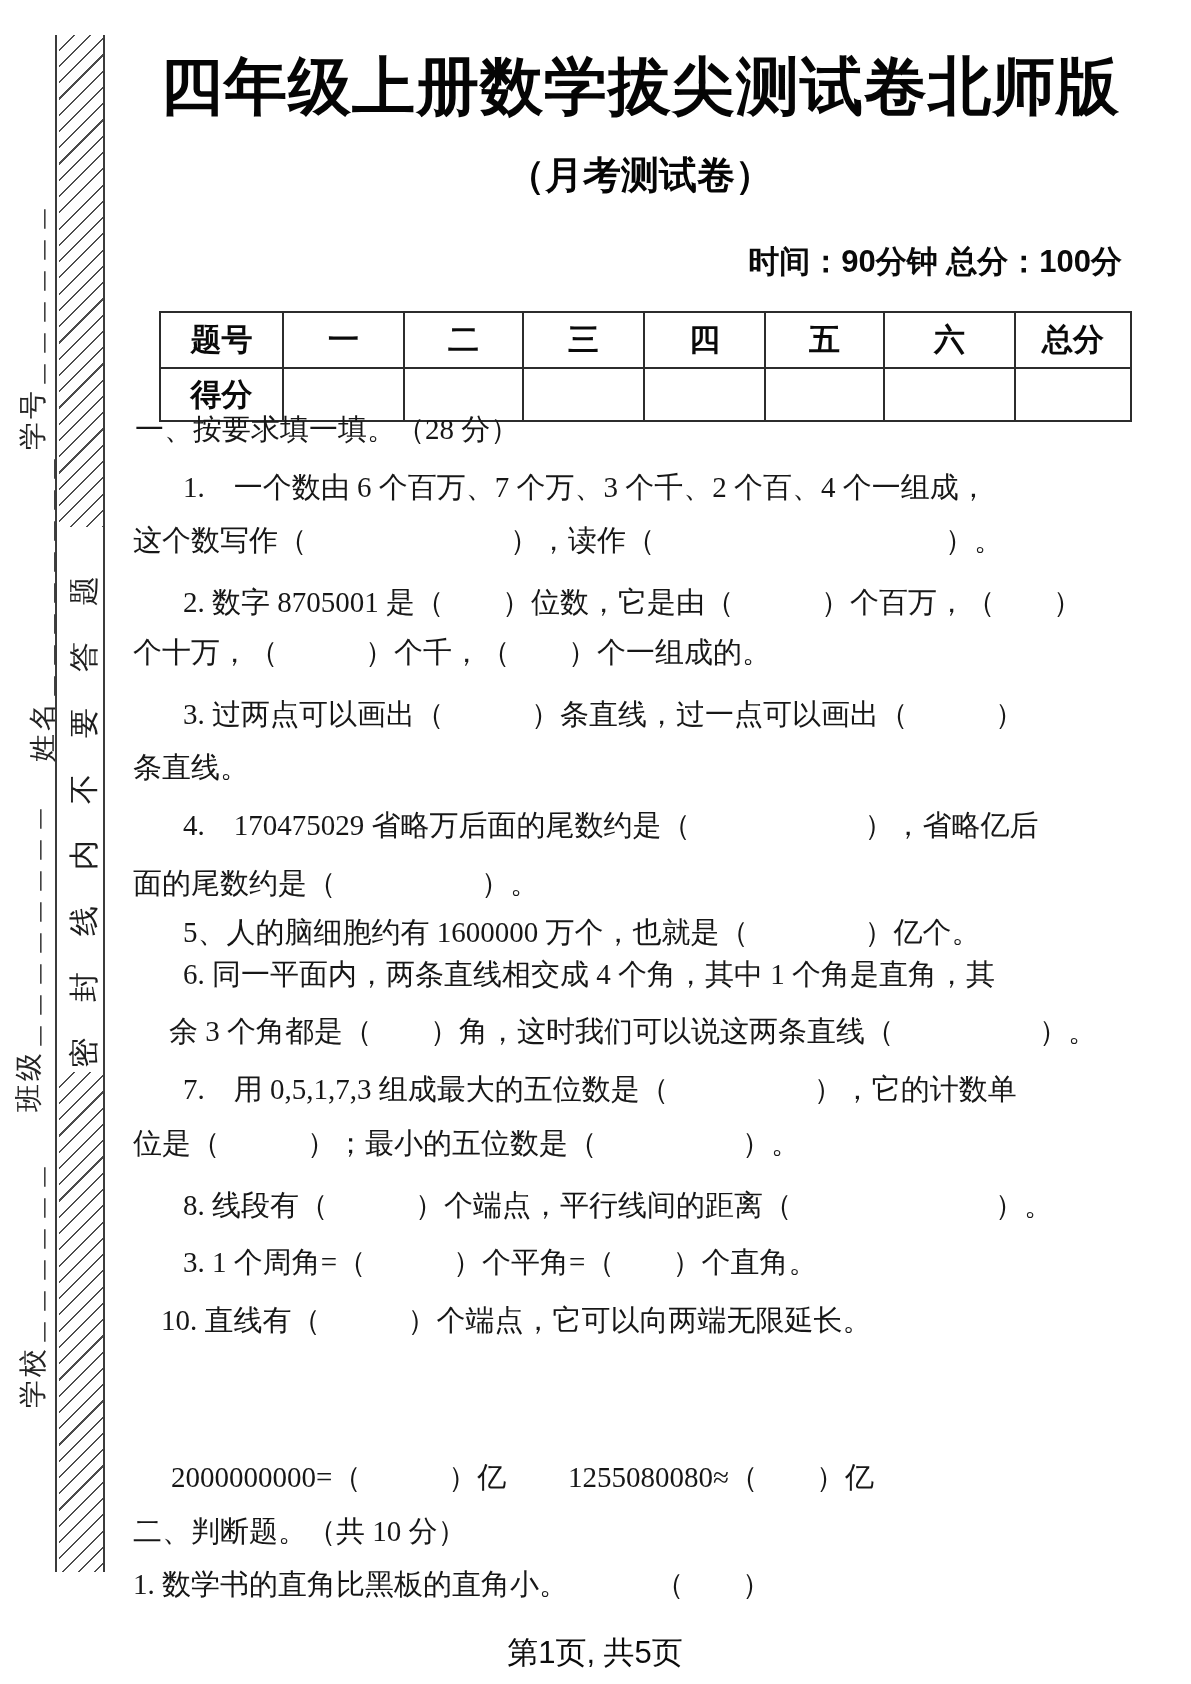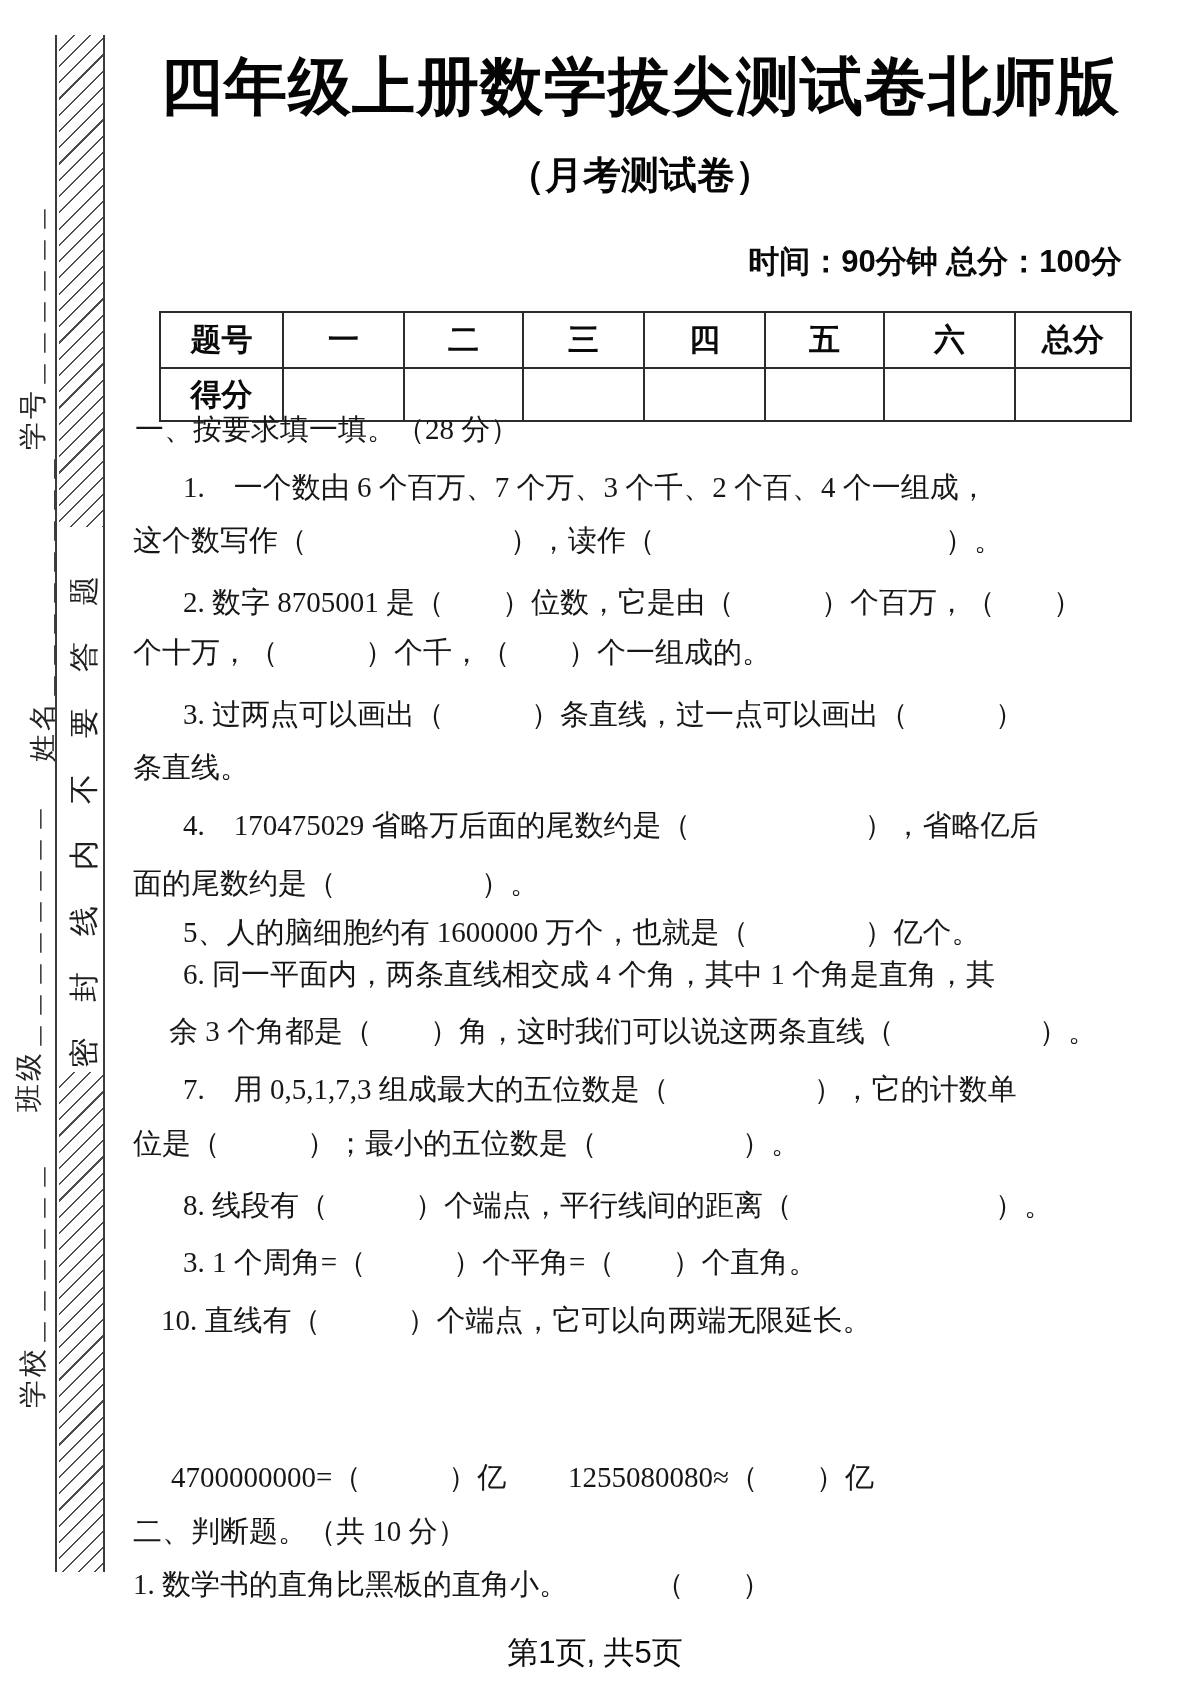--- a/index.html
+++ b/index.html
@@ -102,21 +102,21 @@
   <div class="line" style="left:133px;top:864px;">面的尾数约是（　　　　　）。</div>
   <div class="line" style="left:183px;top:913px;">5、人的脑细胞约有 1600000 万个，也就是（　　　　）亿个。</div>
   <div class="line" style="left:183px;top:955px;">6. 同一平面内，两条直线相交成 4 个角，其中 1 个角是直角，其</div>
   <div class="line" style="left:133px;top:1012px;margin-left:36px;">余 3 个角都是（　　）角，这时我们可以说这两条直线（　　　　　）。</div>
   <div class="line" style="left:183px;top:1070px;">7.　用 0,5,1,7,3 组成最大的五位数是（　　　　　），它的计数单</div>
   <div class="line" style="left:133px;top:1124px;">位是（　　　）；最小的五位数是（　　　　　）。</div>
   <div class="line" style="left:183px;top:1186px;">8. 线段有（　　　）个端点，平行线间的距离（　　　　　　　）。</div>
   <div class="line" style="left:183px;top:1243px;">3. 1 个周角=（　　　）个平角=（　　）个直角。</div>
   <div class="line" style="left:161px;top:1301px;">10. 直线有（　　　）个端点，它可以向两端无限延长。</div>
   <div class="line" style="left:171px;top:1458px;">
-    <span>4700000000=（　　　）亿</span>
+    <span>2000000000=（　　　）亿</span>
     <span class="half2">1255080080≈（　　）亿</span>
   </div>
   <div class="line" style="left:133px;top:1512px;">二、判断题。（共 10 分）</div>
   <div class="line" style="left:133px;top:1565px;">1. 数学书的直角比黑板的直角小。　　　（　　）</div>
 
   <div class="footer">第1页, 共5页</div>
 
 </div>
 
 </body></html>

